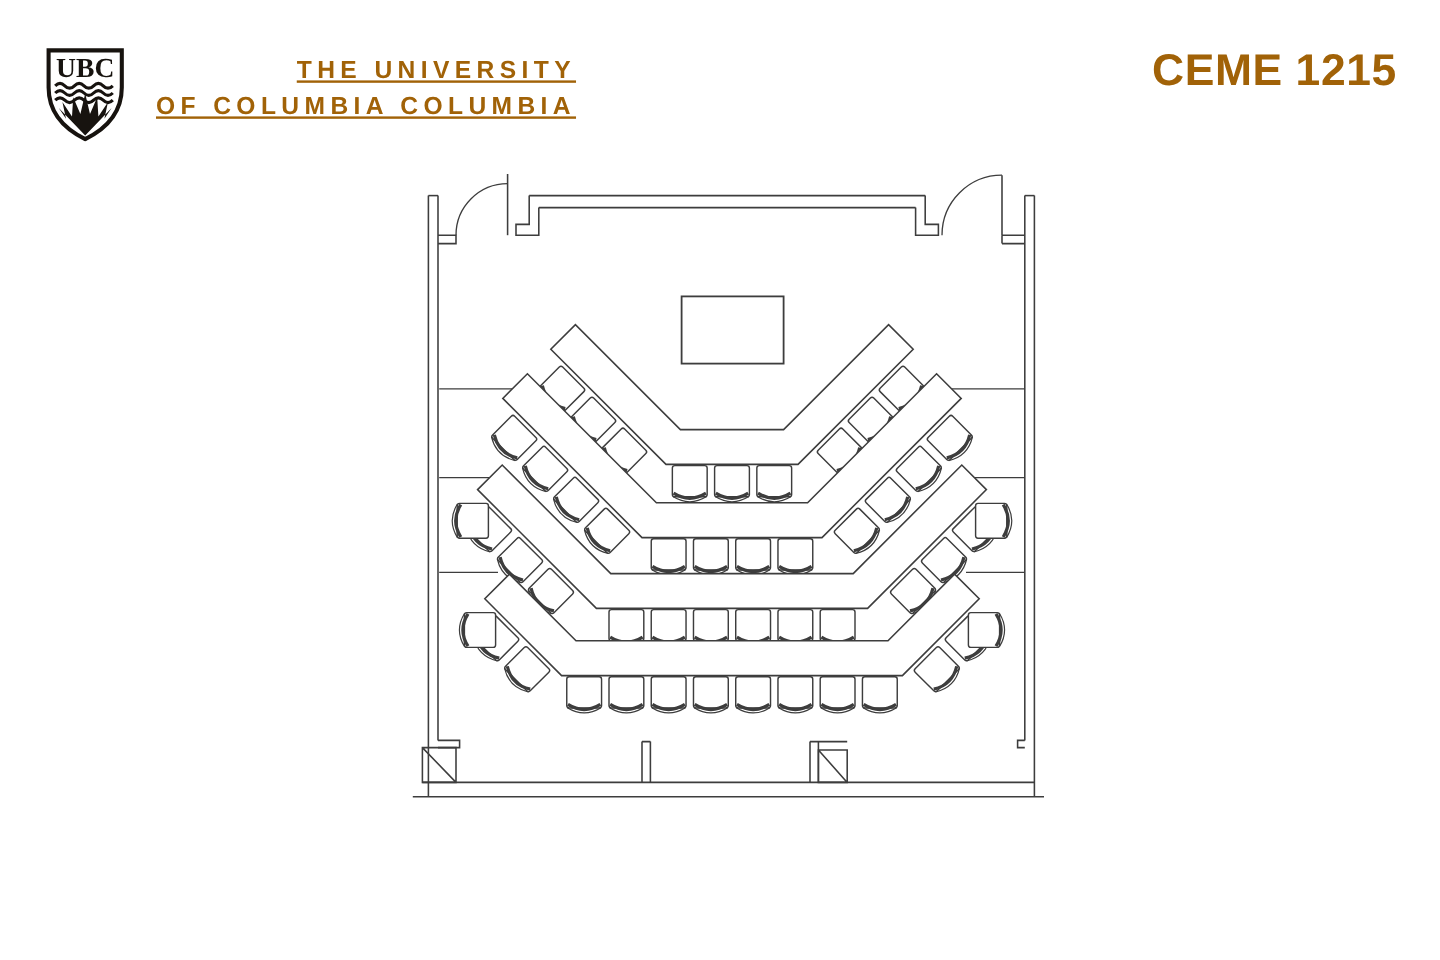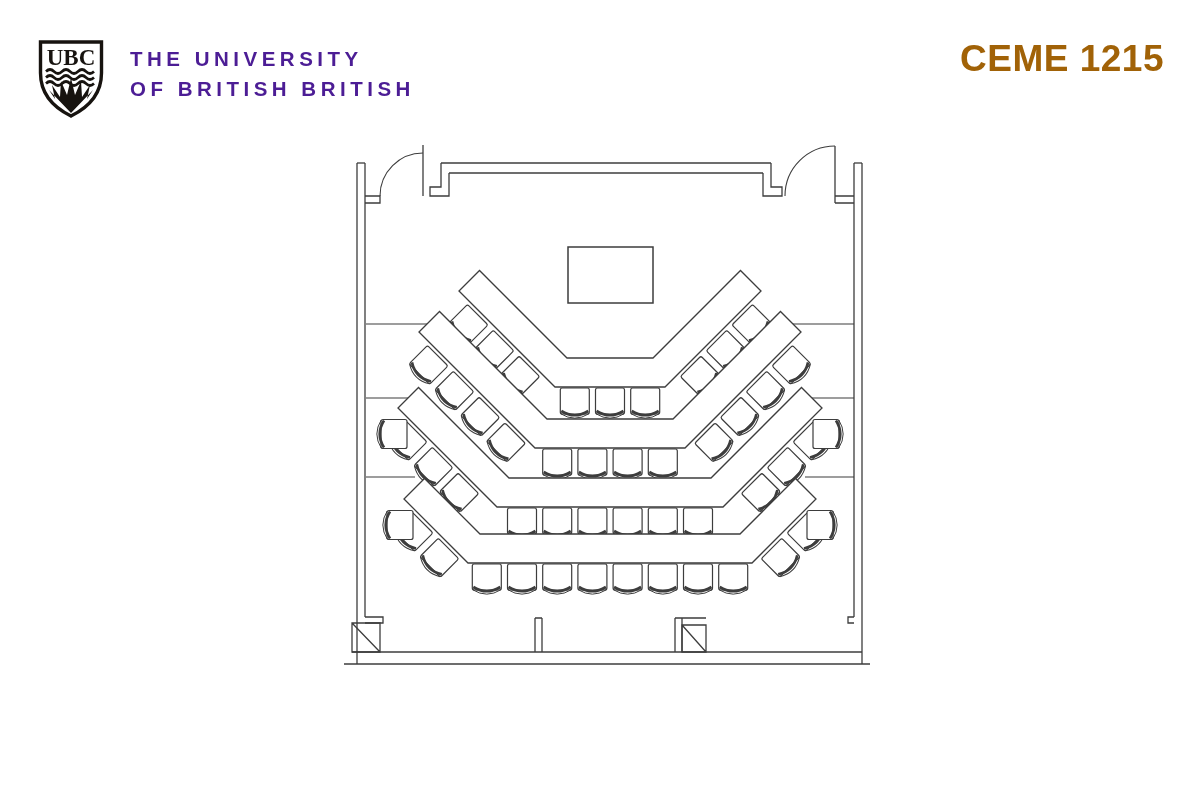--- a/index.html
+++ b/index.html
@@ -14,38 +14,40 @@
   .page {
     position: relative;
     width: 1200px;
     height: 800px;
     background: #ffffff;
   }
   .header {
     position: absolute;
     top: 0; left: 0; right: 0;
     height: 130px;
+    text-align: right;
   }
   .crest {
     position: absolute;
     left: 38px;
     top: 40px;
     width: 66px;
     height: 78px;
   }
   .uni-name {
     position: absolute;
     left: 130px;
     top: 44px;
-    color: #4c1d95;
+    color: #a16207;
     font-weight: 700;
     font-size: 20.5px;
     letter-spacing: 4.5px;
     line-height: 30px;
     white-space: nowrap;
+    text-decoration: underline;
   }
   .room-code {
     position: absolute;
     right: 36px;
     top: 38px;
     color: #a16207;
     font-weight: 700;
     font-size: 37px;
     letter-spacing: 0.5px;
     white-space: nowrap;
@@ -71,21 +73,21 @@
       <g stroke="#17130f" stroke-width="2.6" fill="none">
         <path d="M8,31.5 q4,-4 8,0 t8,0 t8,0 t8,0 t8,0 t8,0"></path>
         <path d="M8,37.5 q4,-4 8,0 t8,0 t8,0 t8,0 t8,0 t8,0"></path>
         <path d="M8,43.5 q4,-4 8,0 t8,0 t8,0 t8,0 t8,0 t8,0"></path>
       </g>
       <path d="M33,73 L11,50 L17,59 L14,45 L22,57 L23,41 L29,55 L33,38 L37,55 L43,41 L44,57 L52,45 L49,59 L55,50 Z" fill="#17130f"></path>
     </svg>
 
     <div class="uni-name">
       <div>THE UNIVERSITY</div>
-      <div>OF BRITISH BRITISH</div>
+      <div>OF COLUMBIA COLUMBIA</div>
     </div>
 
     <div class="room-code">CEME 1215</div>
   </div>
 
   <div class="plan-wrap">
     <svg id="plan-svg" width="1200" height="800" viewBox="0 0 1200 800">
         <path d="M366,324 L437,324" fill="none" stroke="#3d3d3d" stroke-width="1.1" stroke-linejoin="miter"></path>
         <path d="M783,324 L854,324" fill="none" stroke="#3d3d3d" stroke-width="1.1" stroke-linejoin="miter"></path>
         <path d="M366,398 L418,398" fill="none" stroke="#3d3d3d" stroke-width="1.1" stroke-linejoin="miter"></path>

